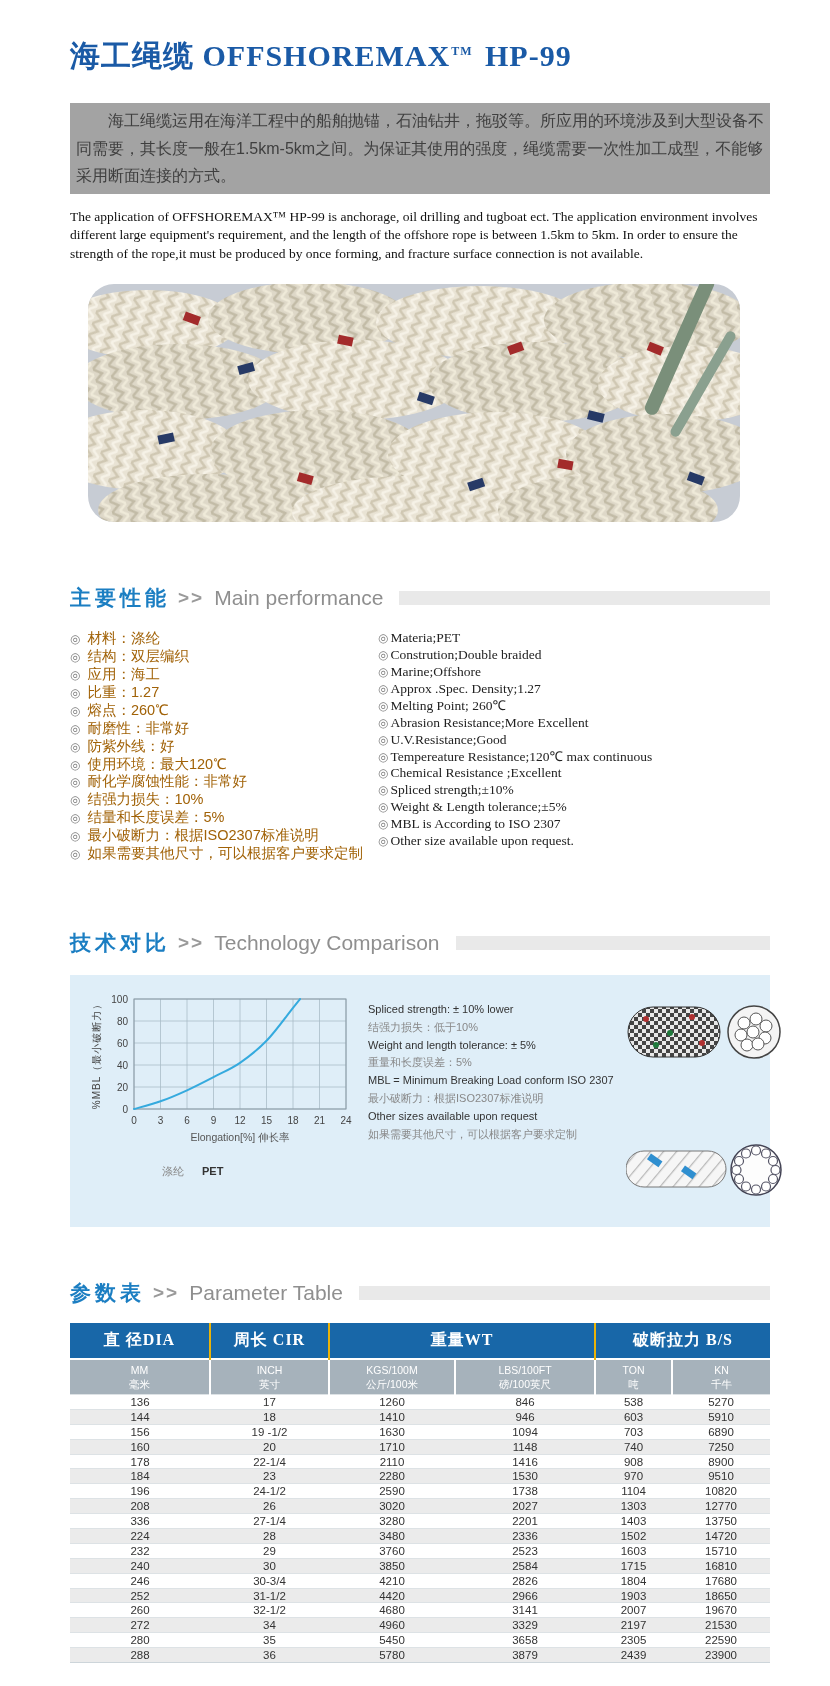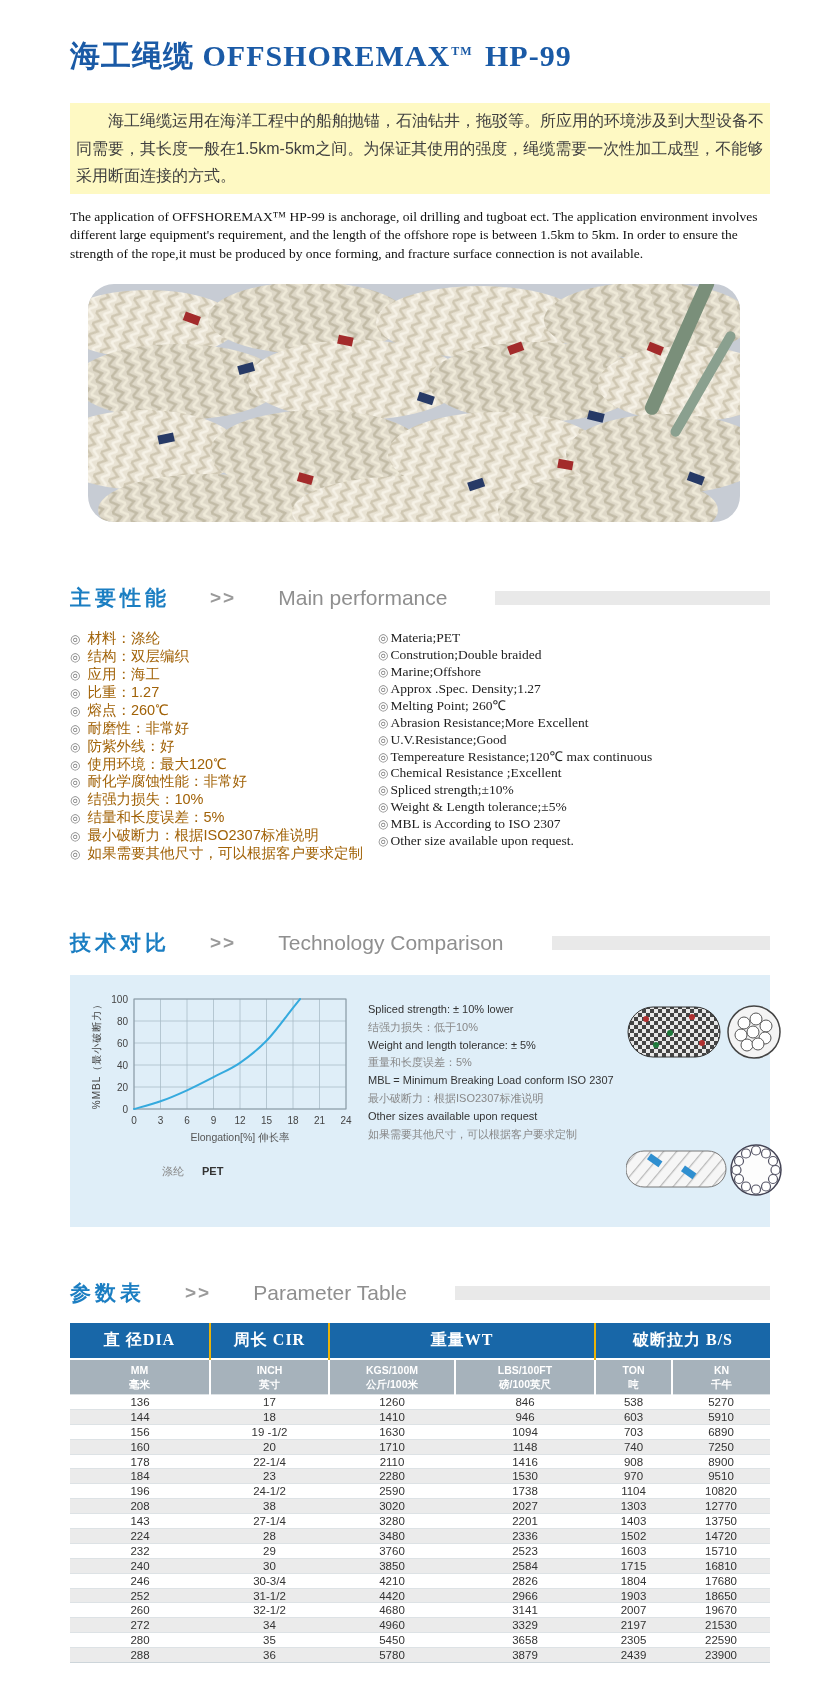--- a/index.html
+++ b/index.html
@@ -5,31 +5,31 @@
   html,body{margin:0;padding:0;background:#fff;}
   body{width:830px;font-family:"Liberation Sans",sans-serif;color:#333;}
   .page{padding:26px 60px 30px 70px;}
 
   
   .title{font-family:"Liberation Serif",serif;font-weight:bold;color:#1a5aa6;
          font-size:30px;margin:10px 0 26px 0;letter-spacing:1px;}
   .title .tm{font-size:12px;vertical-align:super;margin:0 4px 0 1px;}
 
   
-  .intro-cn{background:#fef9c3;font-size:16px;line-height:1.72;color:#3f3f3f;
+  .intro-cn{background:#a3a3a3;font-size:16px;line-height:1.72;color:#3f3f3f;
             text-indent:2em;padding:4px 6px;margin:0 0 14px 0;}
   .intro-en{font-family:"Liberation Serif",serif;font-size:13.5px;line-height:1.4;
             color:#111;margin:0 0 20px 0;}
 
   
   .photo-wrap{margin:4px 14px 0 18px;}
   .photo{width:652px;height:238px;border-radius:26px;overflow:hidden;display:block;}
 
   
-  .sec{display:flex;align-items:center;margin:0 0 14px 0;gap:32px;}
+  .sec{display:flex;align-items:center;margin:0 0 14px 0;}
   .sec .cn{color:#1b7ec2;font-size:21px;font-weight:bold;letter-spacing:4px;white-space:nowrap;}
   .sec .arrows{color:#9a9a9a;font-size:19px;font-weight:bold;margin:0 10px 0 8px;letter-spacing:2px;}
   .sec .en{color:#8f8f8f;font-size:21px;white-space:nowrap;text-align:right;}
   .sec .bar{flex:1;height:14px;background:#e9e9e9;margin-left:16px;}
 
   .sp1{margin-top:62px;}
   .sp2{margin-top:66px;}
   .sp3{margin-top:52px;}
 
   
@@ -53,21 +53,21 @@
   .notes .n-cn{color:#888;}
   .ropes{flex:1;display:flex;flex-direction:column;justify-content:space-between;
          align-items:center;padding:4px 0 10px 0;}
 
   
   table.params{border-collapse:collapse;width:100%;margin-top:16px;table-layout:fixed;}
   .params th,.params td{text-align:center;vertical-align:middle;}
   .params thead .grp th{background:#1867a8;color:#fff;font-family:"Liberation Serif",serif;
        font-size:16px;font-weight:bold;height:33px;border-right:2px solid #eab308;letter-spacing:1px;}
   .params thead .grp th:last-child{border-right:none;}
-  .params thead .unit th{background:#a6b2bb;color:#fff;font-size:10.5px;font-weight:bold;
+  .params thead .unit th{background:#a6b2bb;color:#fff;font-size:10.5px;font-weight:normal;
        line-height:1.35;height:32px;border-right:2px solid #fff;border-top:2px solid #fff;}
   .params thead .unit th:last-child{border-right:none;}
   .params tbody td{font-size:11.5px;color:#333;height:13.9px;padding:0;}
   .params tbody tr:nth-child(even) td{background:#ebebeb;}
   .params tbody tr td{border-top:1px solid #dde2e5;}
   .params tbody tr:last-child td{border-bottom:1px solid #cdd5da;}
 </style>
 </head>
 <body>
 
@@ -447,28 +447,28 @@
         <tr>
           <td>196</td>
           <td>24-1/2</td>
           <td>2590</td>
           <td>1738</td>
           <td>1104</td>
           <td>10820</td>
         </tr>
         <tr>
           <td>208</td>
-          <td>38</td>
+          <td>26</td>
           <td>3020</td>
           <td>2027</td>
           <td>1303</td>
           <td>12770</td>
         </tr>
         <tr>
-          <td>143</td>
+          <td>336</td>
           <td>27-1/4</td>
           <td>3280</td>
           <td>2201</td>
           <td>1403</td>
           <td>13750</td>
         </tr>
         <tr>
           <td>224</td>
           <td>28</td>
           <td>3480</td>

